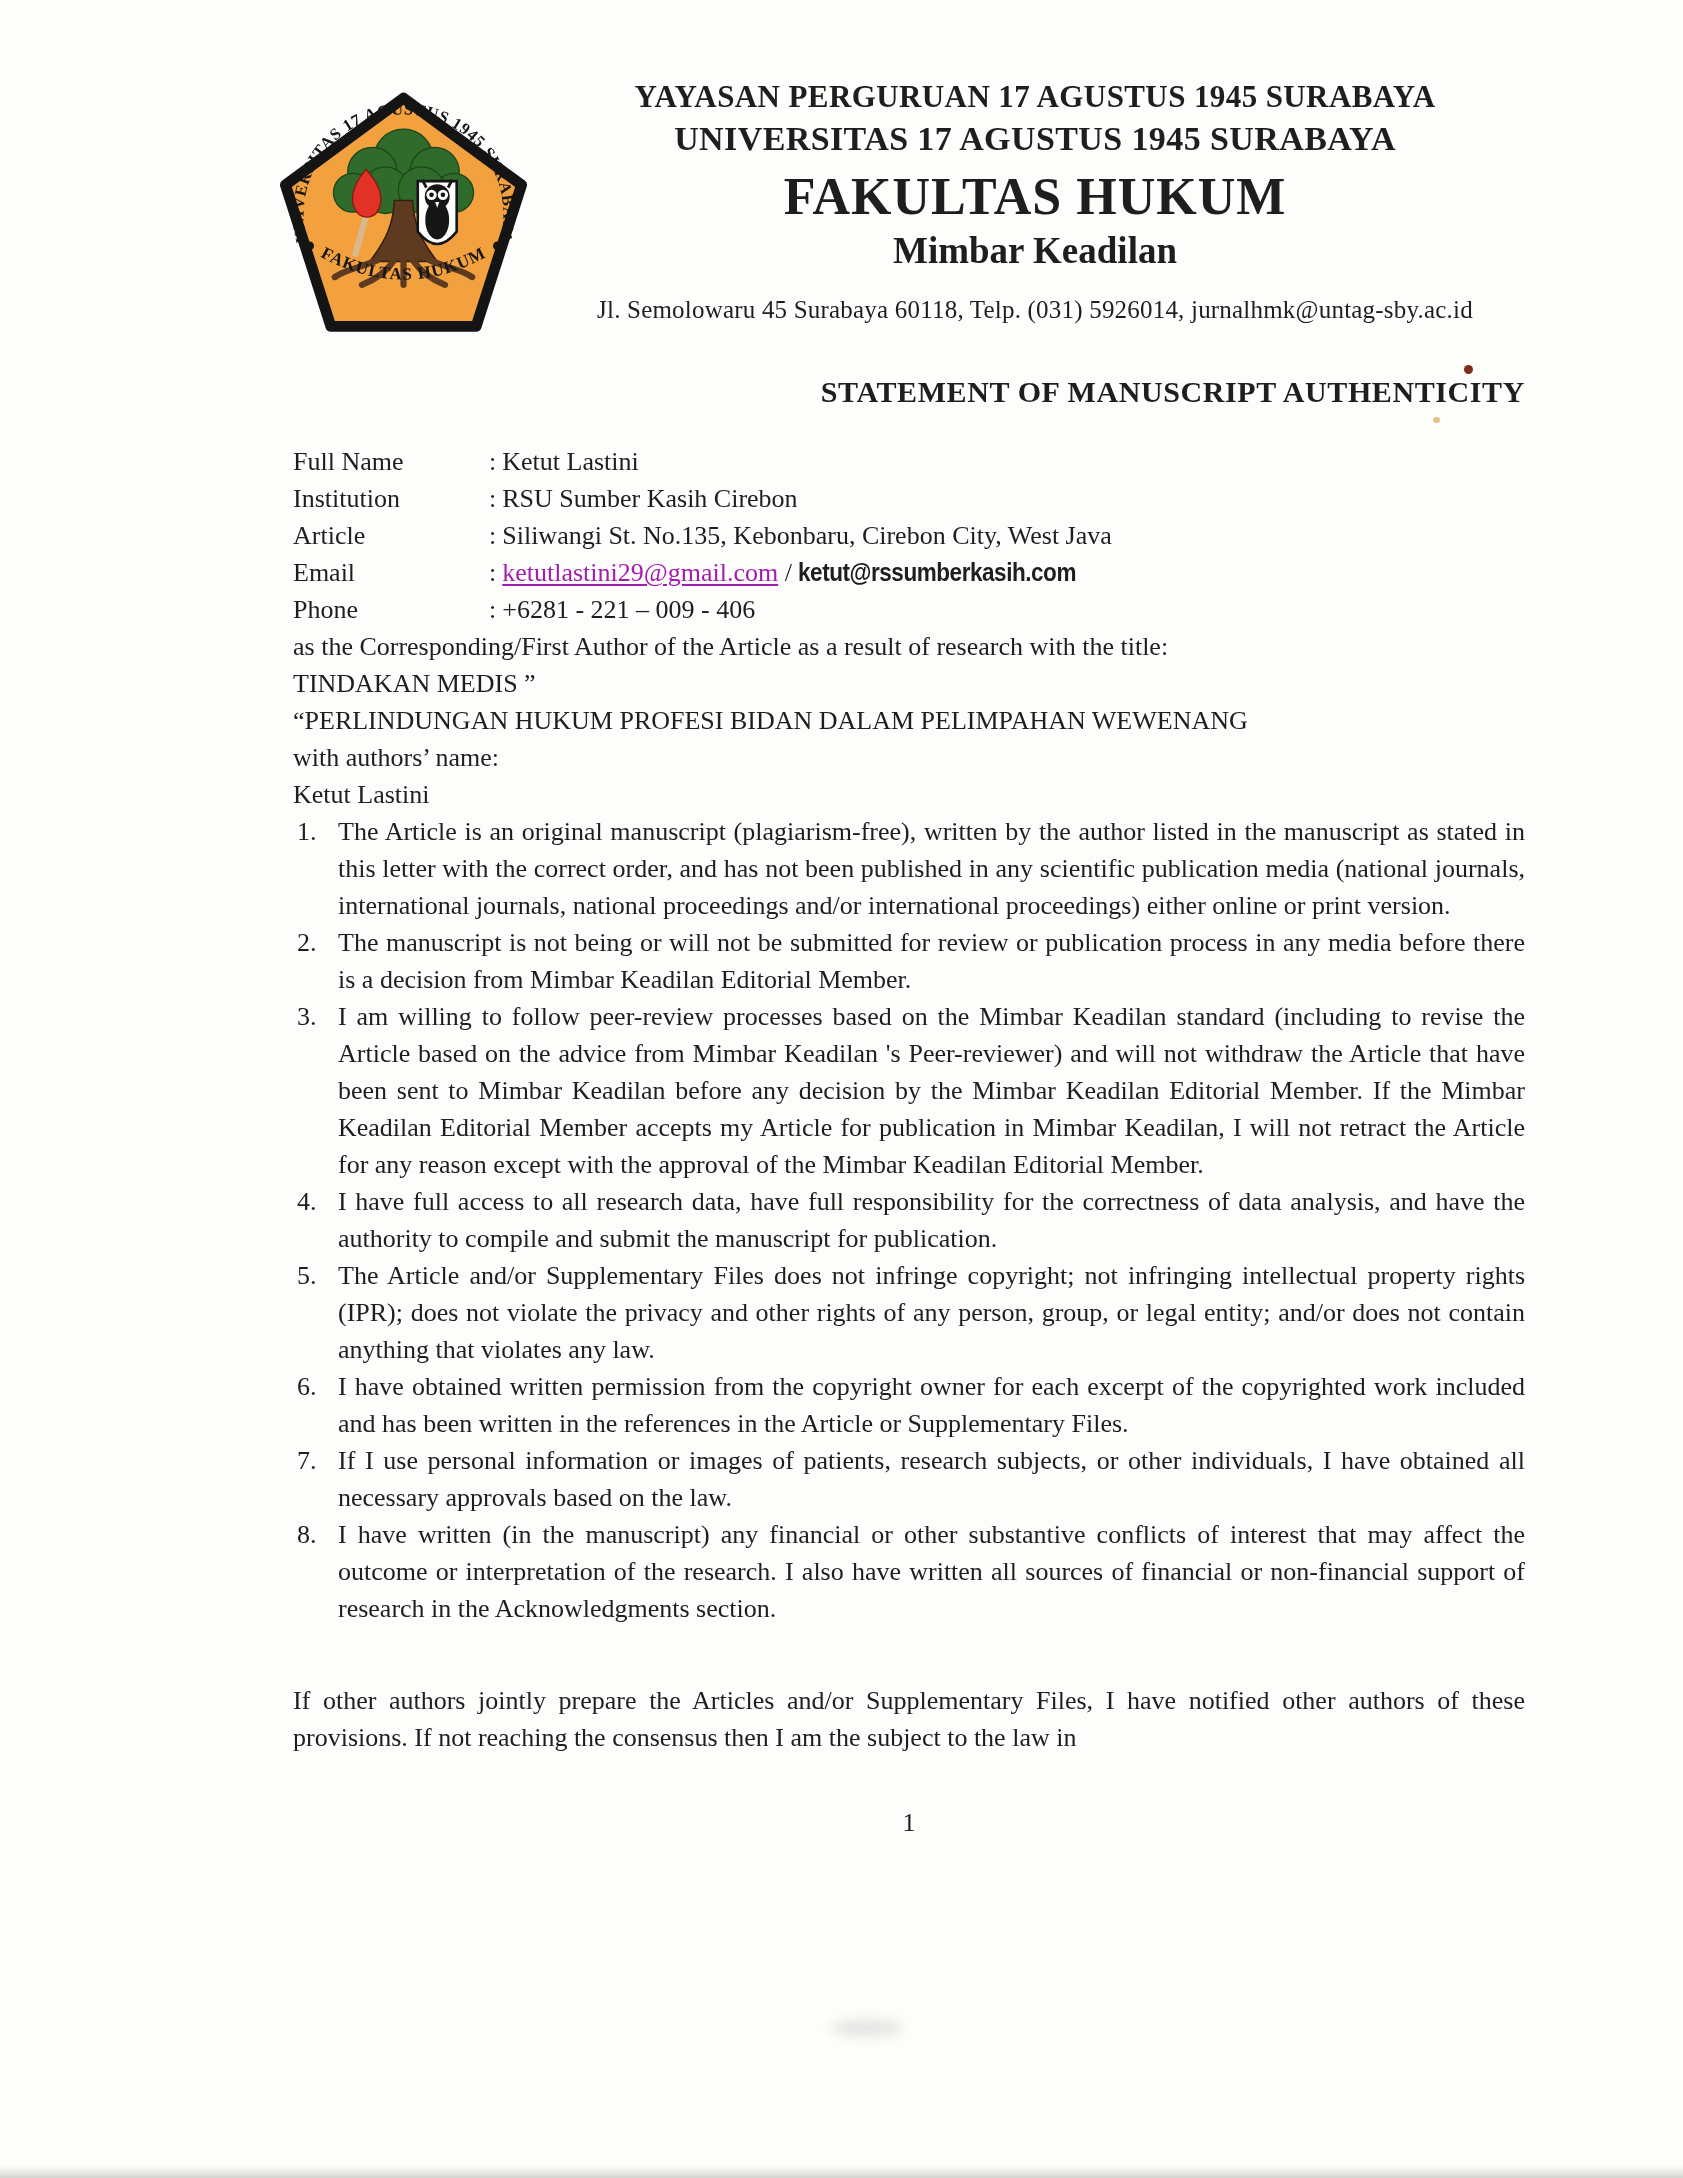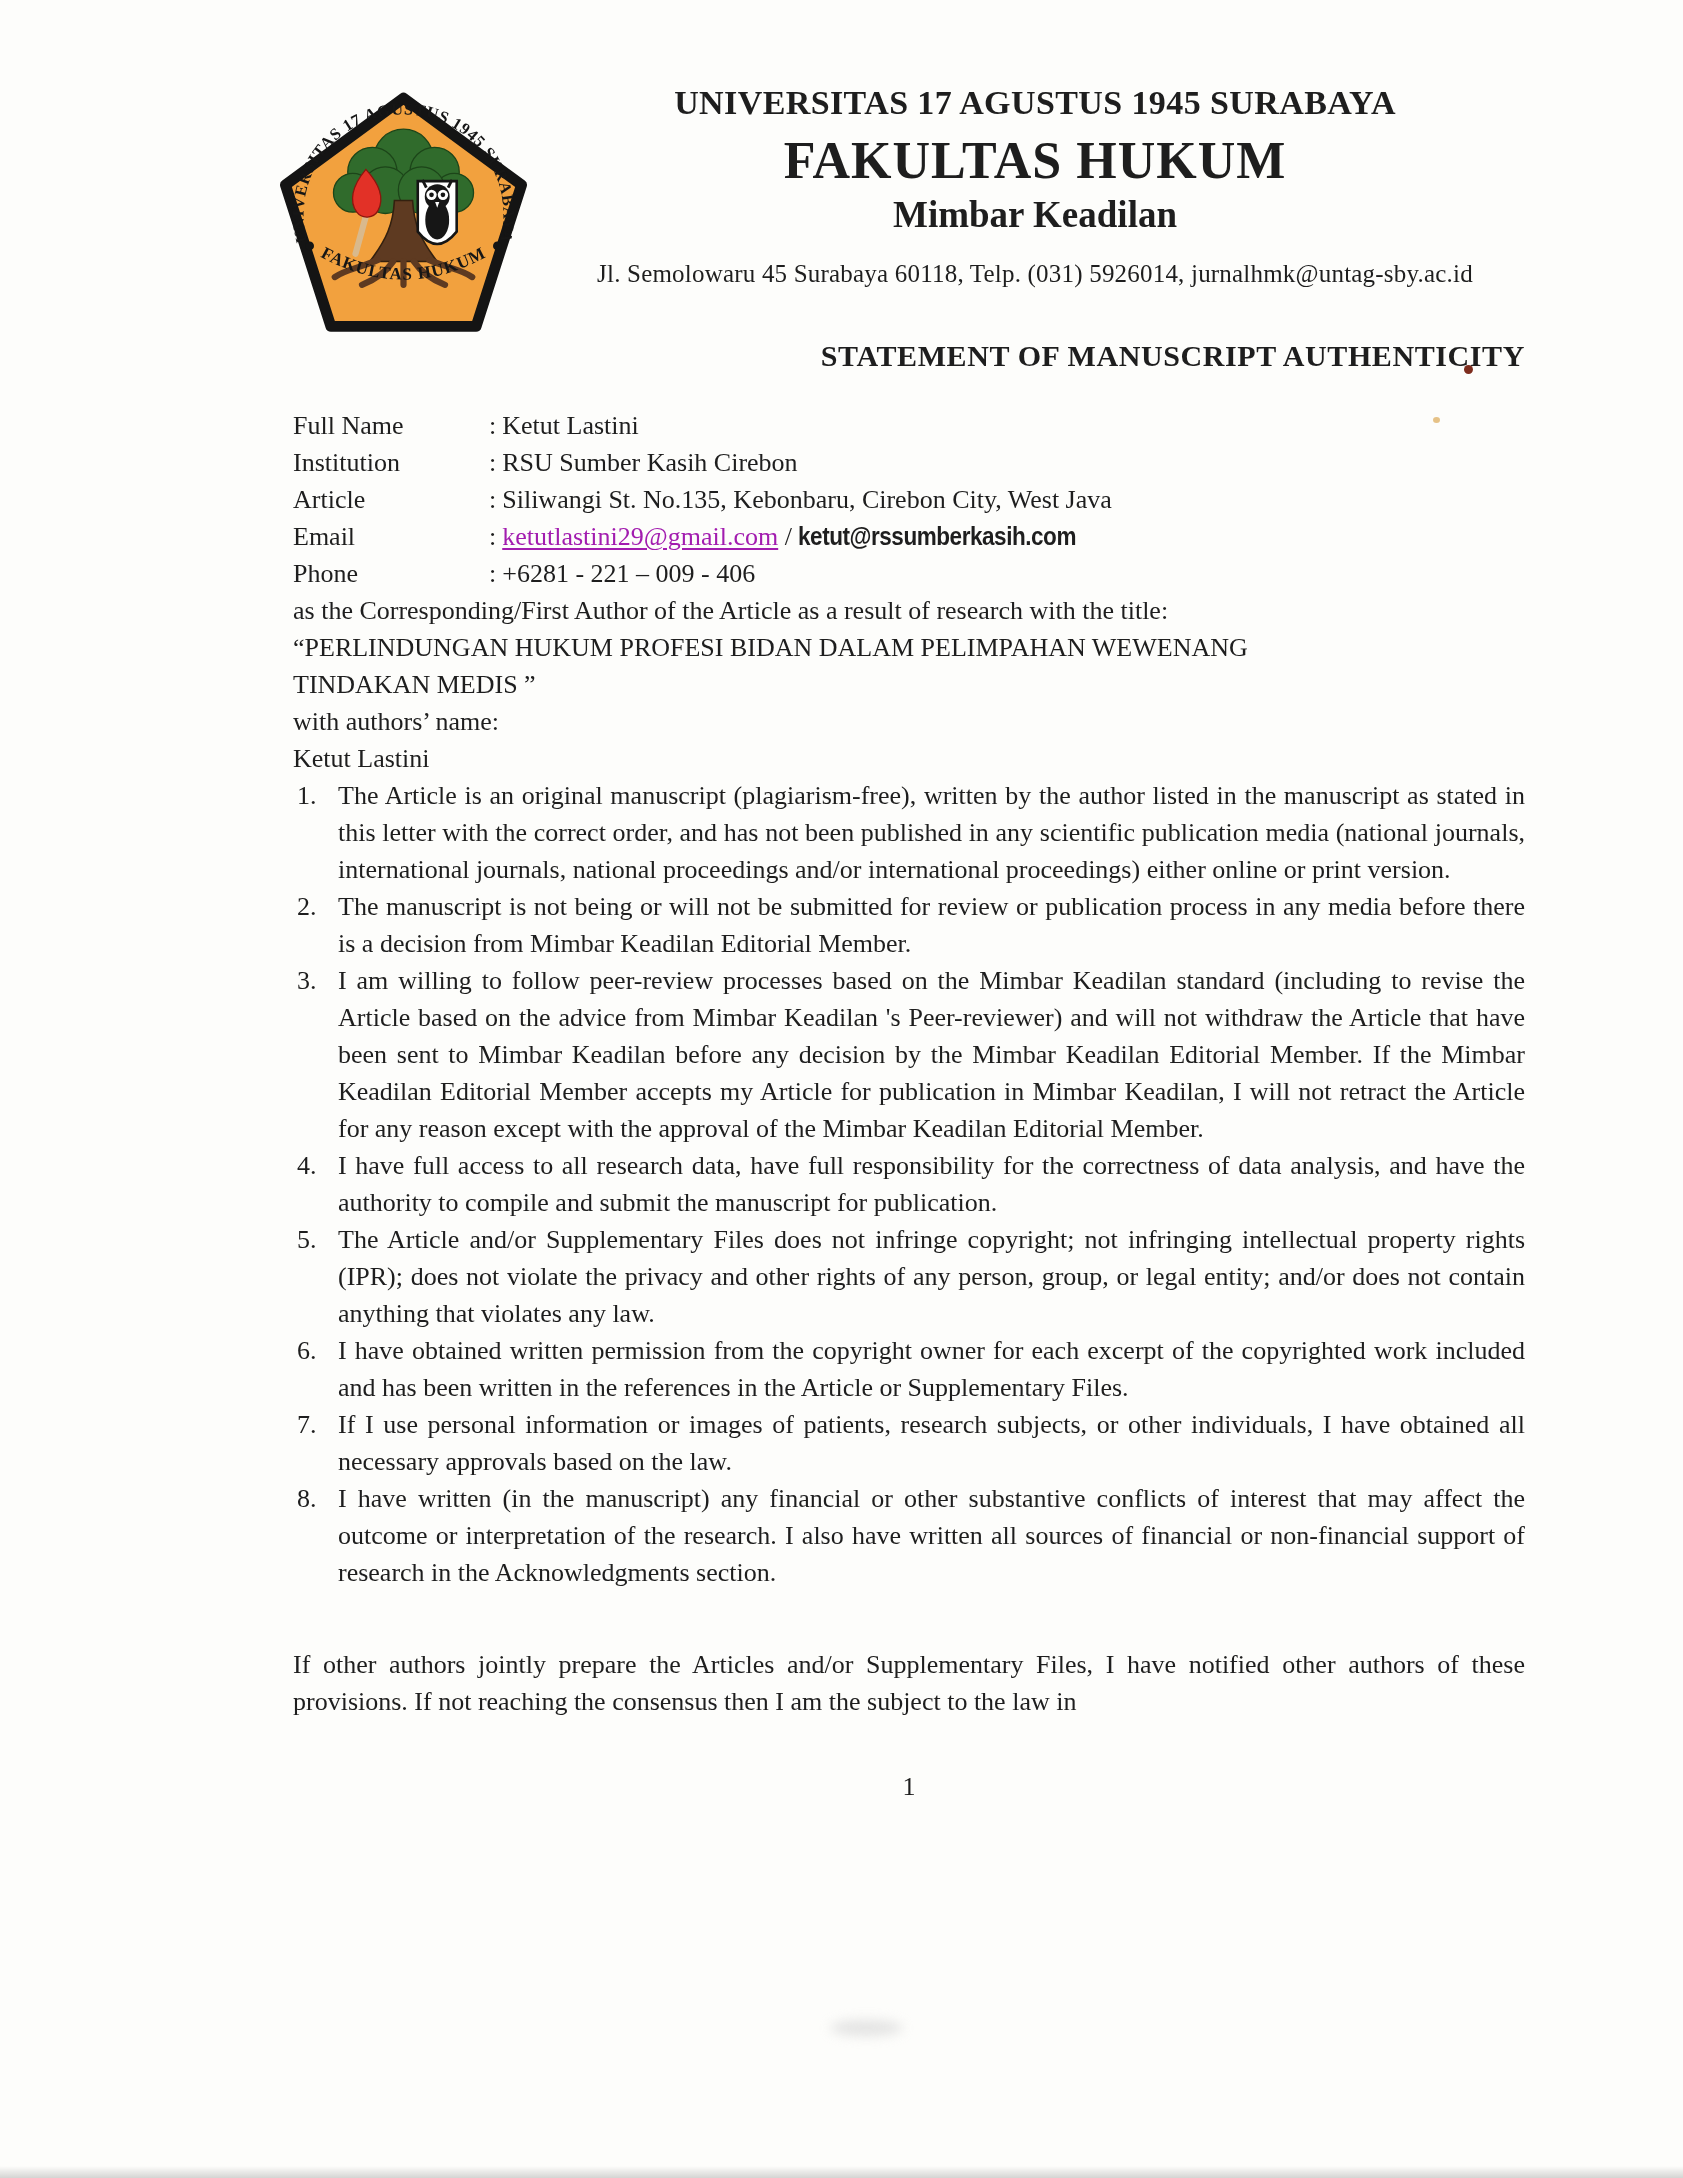--- a/index.html
+++ b/index.html
@@ -84,20 +84,21 @@
 
         <text font-size="6.3" font-weight="bold" fill="#161616" letter-spacing="0.3">
           <textPath href="#arcTop" startOffset="50%" text-anchor="middle">UNIVERSITAS 17 AGUSTUS 1945 SURABAYA</textPath>
         </text>
         <text font-size="6.6" font-weight="bold" fill="#161616" letter-spacing="0.4">
           <textPath href="#arcBottom" startOffset="50%" text-anchor="middle">FAKULTAS HUKUM</textPath>
         </text>
       </svg>
     </div>
     <div class="lh-text">
+      <div class="lh1">YAYASAN PERGURUAN 17 AGUSTUS 1945 SURABAYA</div>
       <div class="lh2">UNIVERSITAS 17 AGUSTUS 1945 SURABAYA</div>
       <div class="lh3">FAKULTAS HUKUM</div>
       <div class="lh4">Mimbar Keadilan</div>
       <div class="lh5">Jl. Semolowaru 45 Surabaya 60118, Telp. (031) 5926014, jurnalhmk@untag-sby.ac.id</div>
     </div>
   </header>
 
   <div class="doc-title">STATEMENT OF MANUSCRIPT AUTHENTICITY</div>
 
   <main class="col">
@@ -125,22 +126,22 @@
       </div>
       <div class="frow">
         <span class="flabel">Phone</span>
           <span class="fcolon">:</span>
           <span>+6281 - 221 – 009 - 406</span>
       </div>
     </section>
 
     <section>
       <div>as the Corresponding/First Author of the Article as a result of research with the title:</div>
+      <div>TINDAKAN MEDIS ”</div>
       <div>“PERLINDUNGAN HUKUM PROFESI BIDAN DALAM PELIMPAHAN WEWENANG</div>
-      <div>TINDAKAN MEDIS ”</div>
       <div>with authors’ name:</div>
       <div>Ketut Lastini</div>
     </section>
 
     <ol class="statements">
       <li><span class="num">1.</span><span>The Article is an original manuscript (plagiarism-free), written by the author listed in the manuscript as stated in this letter with the correct order, and has not been published in any scientific publication media (national journals, international journals, national proceedings and/or international proceedings) either online or print version.</span></li>
       <li><span class="num">2.</span><span>The manuscript is not being or will not be submitted for review or publication process in any media before there is a decision from Mimbar Keadilan Editorial Member.</span></li>
       <li><span class="num">3.</span><span>I am willing to follow peer-review processes based on the Mimbar Keadilan standard (including to revise the Article based on the advice from Mimbar Keadilan 's Peer-reviewer) and will not withdraw the Article that have been sent to Mimbar Keadilan before any decision by the Mimbar Keadilan Editorial Member. If the Mimbar Keadilan Editorial Member accepts my Article for publication in Mimbar Keadilan, I will not retract the Article for any reason except with the approval of the Mimbar Keadilan Editorial Member.</span></li>
       <li><span class="num">4.</span><span>I have full access to all research data, have full responsibility for the correctness of data analysis, and have the authority to compile and submit the manuscript for publication.</span></li>
       <li><span class="num">5.</span><span>The Article and/or Supplementary Files does not infringe copyright; not infringing intellectual property rights (IPR); does not violate the privacy and other rights of any person, group, or legal entity; and/or does not contain anything that violates any law.</span></li>

